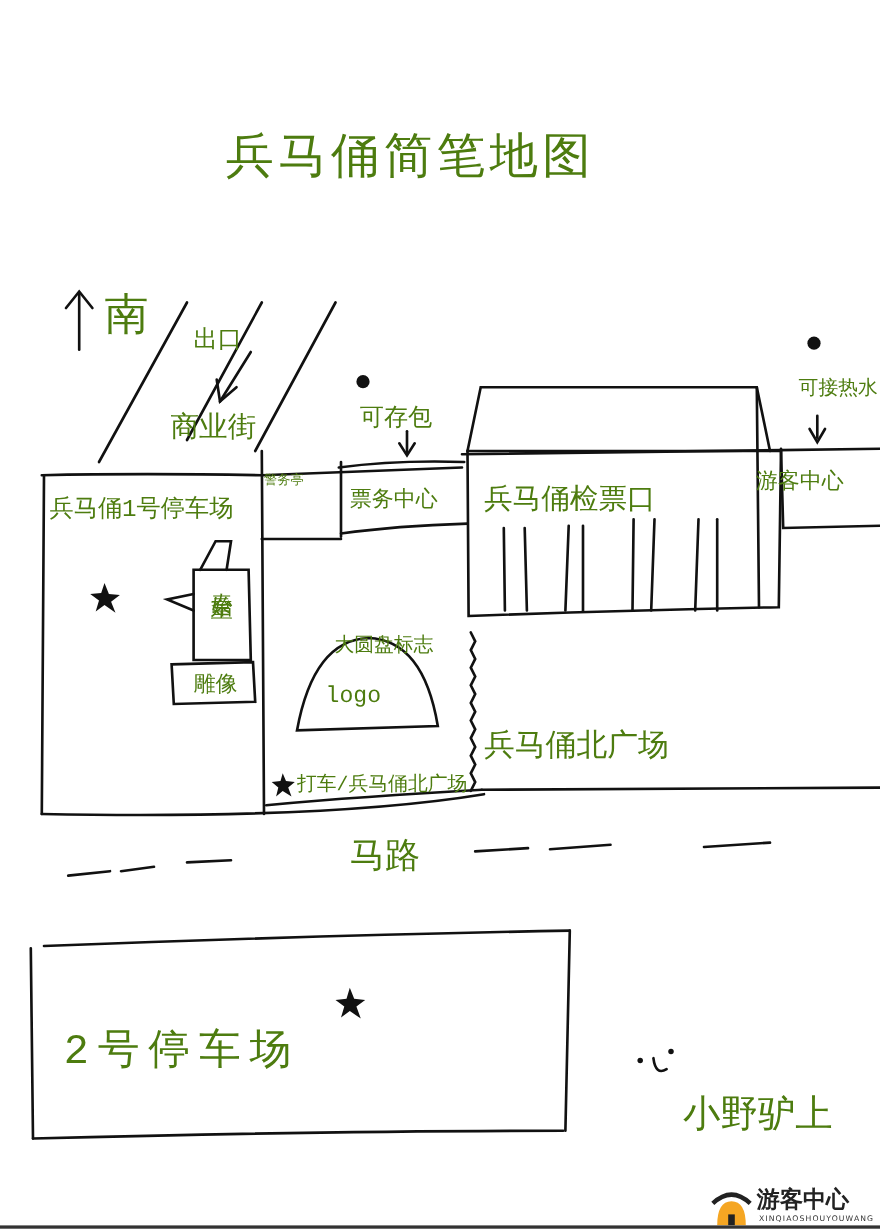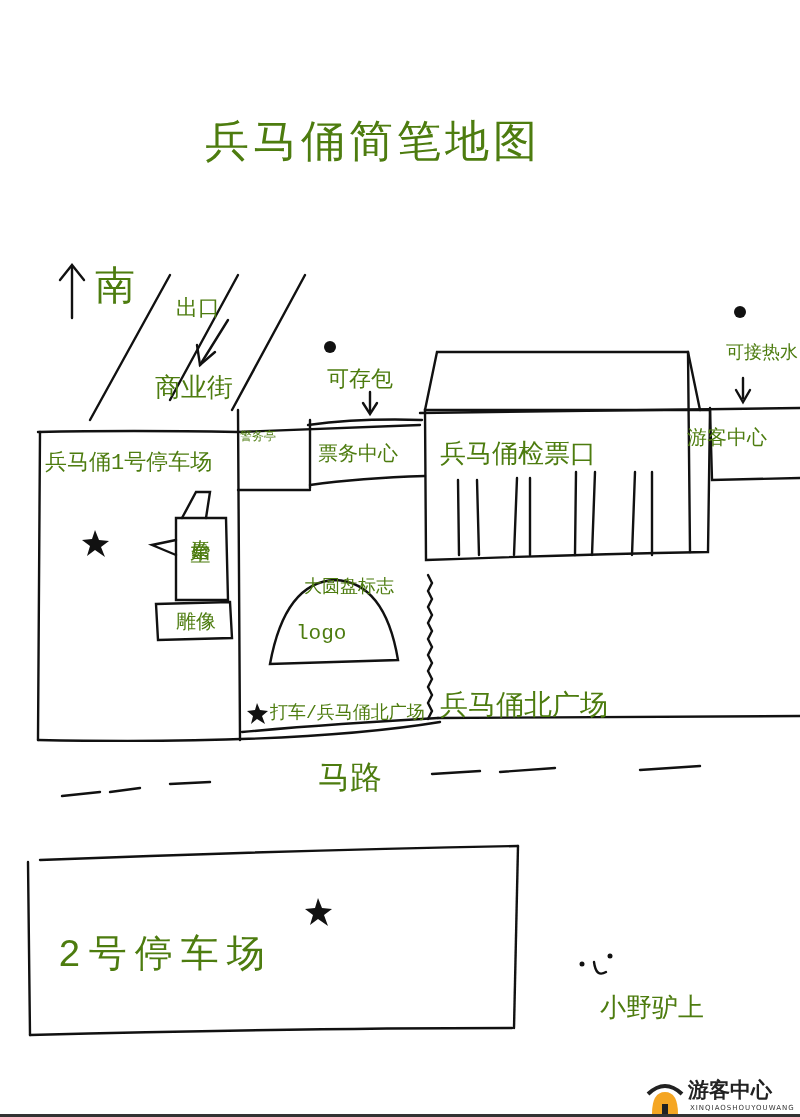--- a/index.html
+++ b/index.html
@@ -116,25 +116,25 @@
 <div class="lbl" style="left:726px;top:340px;font-size:18px;">可接热水</div>
 <div class="lbl" style="left:687px;top:424px;font-size:20px;">游客中心</div>
 
 <div class="lbl vert" style="left:186px;top:524px;font-size:20px;">秦始皇</div>
 <div class="lbl" style="left:160px;top:608px;font-size:20px;margin-left:16px;">雕像</div>
 
 <div class="lbl" style="left:288px;top:574px;font-size:18px;margin-left:16px;">大圆盘标志</div>
 <div class="lbl" style="left:296px;top:622px;font-size:21px;">logo</div>
 
 <div class="lbl" style="left:270px;top:700px;font-size:18px;">打车/兵马俑北广场</div>
-<div class="lbl" style="left:440px;top:658px;font-size:28px;margin-top:28px;">兵马俑北广场</div>
+<div class="lbl" style="left:440px;top:658px;font-size:28px;">兵马俑北广场</div>
 <div class="lbl" style="left:318px;top:756px;font-size:32px;">马路</div>
 
 <div class="lbl" style="left:58px;top:928px;font-size:38px;letter-spacing:8px;">2号停车场</div>
-<div class="lbl" style="left:600px;top:990px;font-size:26px;">小野驴上</div>
+<div class="lbl" style="left:621px;top:990px;font-size:34px;">小野驴上</div>
 
 <div class="wm">
   <svg class="wm-logo" viewBox="0 0 38 34">
     <path d="M2 14 Q19 -2 36 14" fill="none" stroke="#222" stroke-width="4"></path>
     <path d="M6 34 Q6 12 19 12 Q32 12 32 34 Z" fill="#f5a623"></path>
     <rect x="16" y="24" width="6" height="10" fill="#222"></rect>
   </svg>
   <div class="wm-cn">游客中心</div>
   <div class="wm-en">XINQIAOSHOUYOUWANG</div>
 </div>

